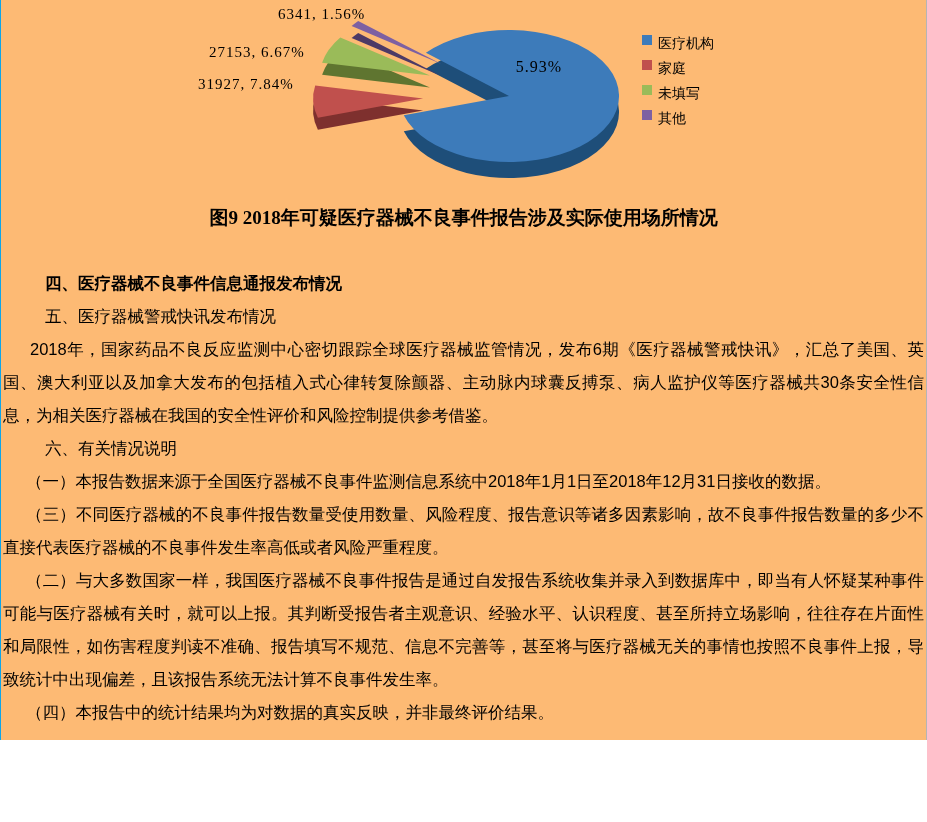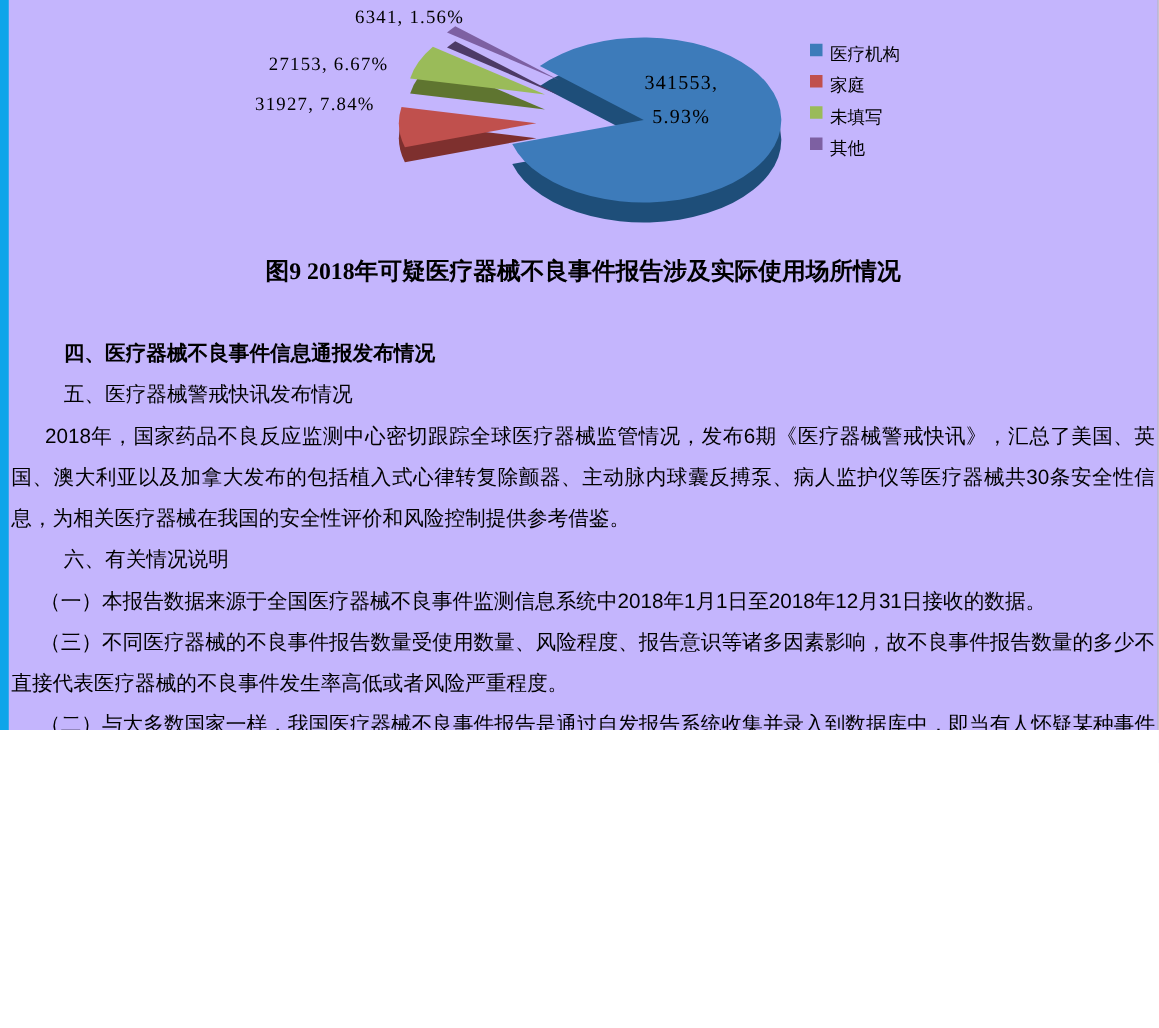--- a/index.html
+++ b/index.html
@@ -1,18 +1,18 @@
 <!DOCTYPE html>
 <html lang="zh"><head>
 <meta charset="utf-8">
 <style>
   html,body{margin:0;padding:0;background:#ffffff;}
   body{width:927px;height:822px;font-family:"Liberation Sans",sans-serif;color:#000;}
-  .page{position:relative;width:927px;height:584px;overflow:hidden;background:#c4b5fd;
-        box-sizing:border-box;border-left:7px solid #0ea5e9;border-right:1px solid #b5b5b5;}
+  .page{position:relative;width:927px;height:740px;overflow:hidden;background:#fdba74;
+        box-sizing:border-box;border-left:1px solid #0ea5e9;border-right:1px solid #b5b5b5;}
 
   
   .chart{position:relative;width:925px;height:205px;font-family:"Liberation Serif","DejaVu Serif",serif;}
   .chart svg{position:absolute;left:0;top:0;}
   .callout{position:absolute;font-size:15px;letter-spacing:1px;white-space:nowrap;}
   .co-other{left:277px;top:6px;}
   .co-unfilled{left:208px;top:44px;}
   .co-family{left:197px;top:76px;}
   .inside-label{position:absolute;left:477px;top:53px;width:122px;text-align:center;
                 font-size:16px;line-height:27px;letter-spacing:1px;}
@@ -47,21 +47,20 @@
         <path d="M429.0,75.6 L339.3,37.4 A110,66 0 0 0 321.1,62.7 Z" fill="#9abb59"></path>
         <path d="M440.3,64.1 L357.2,20.9 A110,66 0 0 0 350.6,26.0 Z" transform="translate(0,12)" fill="#4d3a66"></path>
         <path d="M440.3,64.1 L357.2,20.9 A110,66 0 0 0 350.6,26.0 Z" fill="#7d60a2"></path>
       </svg>
 
     <div class="callout co-other">6341, 1.56%</div>
     <div class="callout co-unfilled">27153, 6.67%</div>
     <div class="callout co-family">31927, 7.84%</div>
 
     <div class="inside-label">
-      <div>341553,</div>
       <div>5.93%</div>
     </div>
 
     <div class="legend">
       <div class="legend-item">
         <span class="swatch" style="background: rgb(61, 123, 186);"></span>
         <span>医疗机构</span>
       </div>
       <div class="legend-item">
         <span class="swatch" style="background: rgb(192, 80, 77);"></span>

